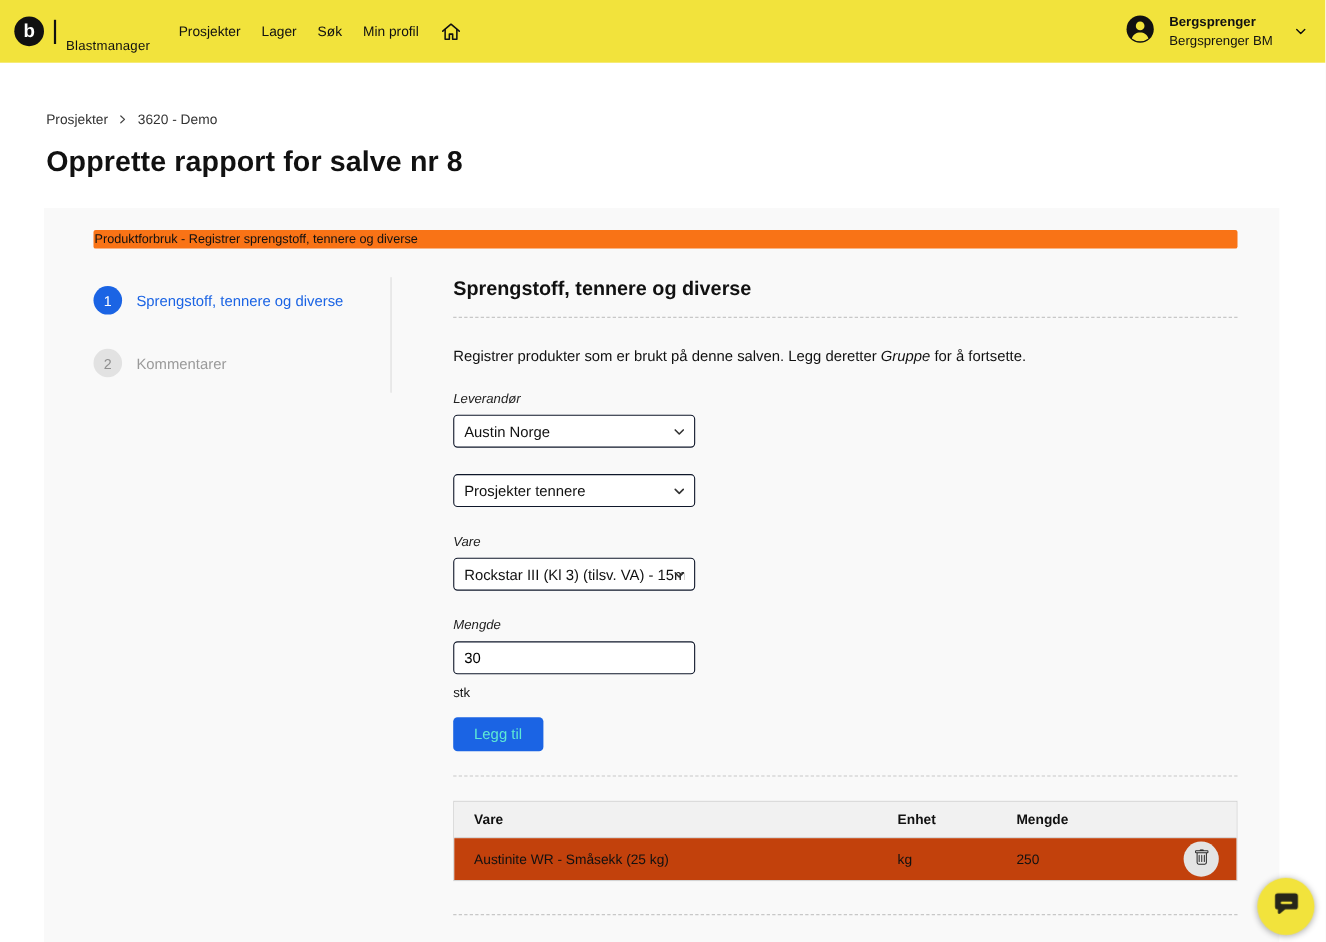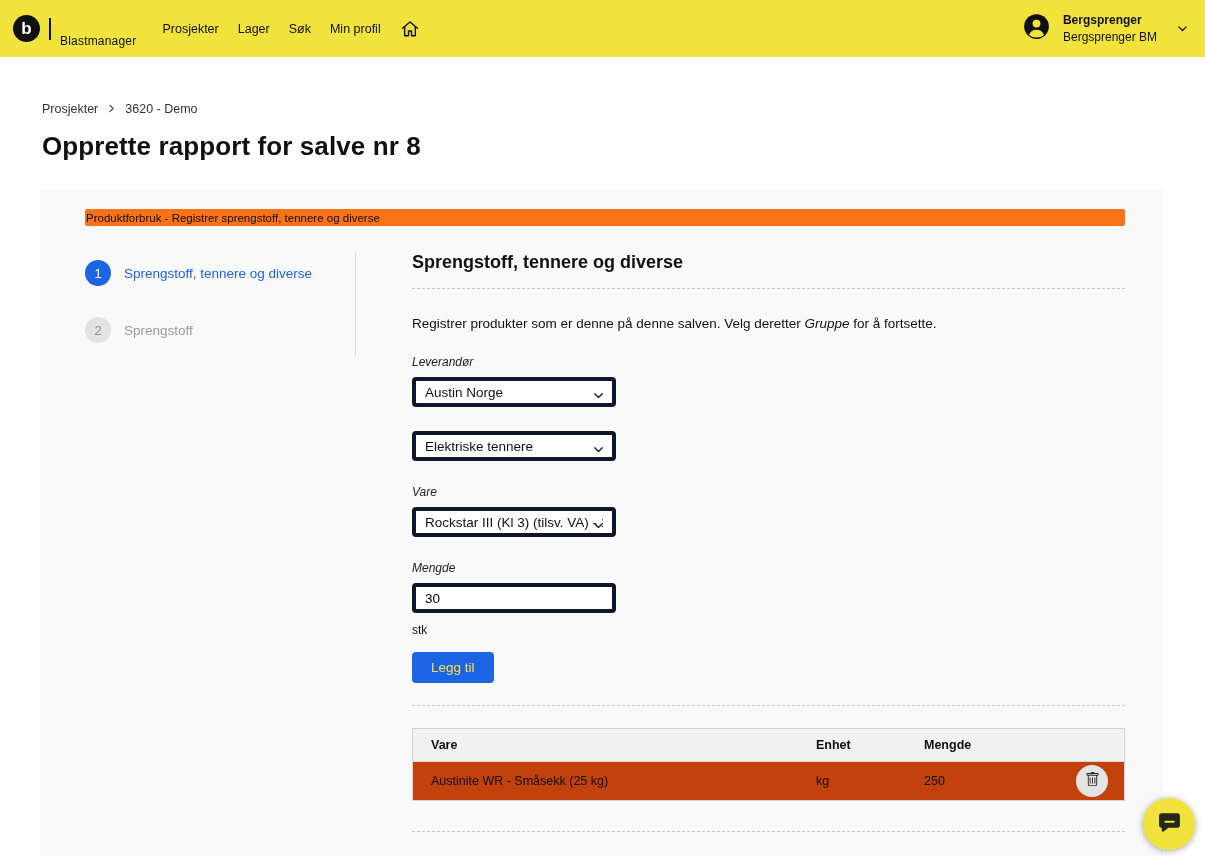--- a/index.html
+++ b/index.html
@@ -94,40 +94,40 @@
   
   .main { flex:1; padding-left:56px; }
   .main-heading { font-size:18px; font-weight:700; margin:0 0 15px; }
   .dashed { border:none; border-top:1px dashed #c8c8c8; margin:0; height:0; }
   .intro { font-size:13.5px; margin:27px 0 0; }
   .intro em { font-style:italic; }
 
   .field { margin-top:24px; }
   .field-label { font-size:12px; color:#222; margin-bottom:8px;font-style:italic; }
   .select, .text-input {
-    width:204px; height:30px;
+    width:220px; height:30px;
     background:#fff;
-    border:4px solid #0f172a;
+    border:1px solid #0f172a;
     border-radius:4px;
     font-size:13.5px;
     display:flex; align-items:center;
     padding:0 9px;
     position:relative;
     cursor:pointer;
   }
   .select-value { white-space:nowrap; overflow:hidden; flex:1; }
   .select-chevron { position:absolute; right:7px; top:8px; display:flex; background:transparent; }
   .text-input input {
     border:none; outline:none; background:transparent;
     font:inherit; width:100%; padding:0;
   }
   .unit { font-size:12px; margin-top:10px; }
 
   .btn { border-radius:4px; font-size:13.5px; font-family:inherit; cursor:pointer; }
-  .btn-primary { background:#1b64e4; color:#fde047; border:none; padding:8px 19px; }
+  .btn-primary { background:#1b64e4; color:#5eead4; border:none; padding:8px 19px; }
   .add-btn { margin-top:15px; }
 
   .hr-after-add { margin-top:22px; }
 
   
   .table-wrap { margin-top:22px; border:1px solid #d4d4d4; background:#fff; }
   .t-header {
     display:grid;
     grid-template-columns:385px 108px 1fr 66px;
     background:#f1f1f1;
@@ -226,47 +226,47 @@
 
   <div class="wizard-body">
 
     <div class="stepper">
       <div class="step active">
         <div class="step-circle">1</div>
         <div class="step-label">Sprengstoff, tennere og diverse</div>
       </div>
       <div class="step inactive">
         <div class="step-circle">2</div>
-        <div class="step-label">Sprengstoff</div>
+        <div class="step-label">Kommentarer</div>
       </div>
     </div>
 
     <div class="main">
       <h2 class="main-heading">Sprengstoff, tennere og diverse</h2>
       <hr class="dashed">
 
-      <p class="intro"><span>Registrer produkter som er denne på denne salven. Velg deretter </span><em>Gruppe</em><span> for å fortsette.</span></p>
+      <p class="intro"><span>Registrer produkter som er brukt på denne salven. Legg deretter </span><em>Gruppe</em><span> for å fortsette.</span></p>
 
       
       <div class="field">
         <div class="field-label">Leverandør</div>
         <div class="select">
           <span class="select-value">Austin Norge</span>
           <span class="select-chevron">
             <svg width="13" height="13" viewBox="0 0 16 16" fill="none" stroke="#333" stroke-width="1.8" stroke-linecap="round" stroke-linejoin="round">
                 <path d="M3.5 6l4.5 4.5L12.5 6"></path>
               </svg>
           </span>
         </div>
       </div>
 
       
       <div class="field">
         <div class="select">
-          <span class="select-value">Elektriske tennere</span>
+          <span class="select-value">Prosjekter tennere</span>
           <span class="select-chevron">
             <svg width="13" height="13" viewBox="0 0 16 16" fill="none" stroke="#333" stroke-width="1.8" stroke-linecap="round" stroke-linejoin="round">
                 <path d="M3.5 6l4.5 4.5L12.5 6"></path>
               </svg>
           </span>
         </div>
       </div>
 
       
       <div class="field">

